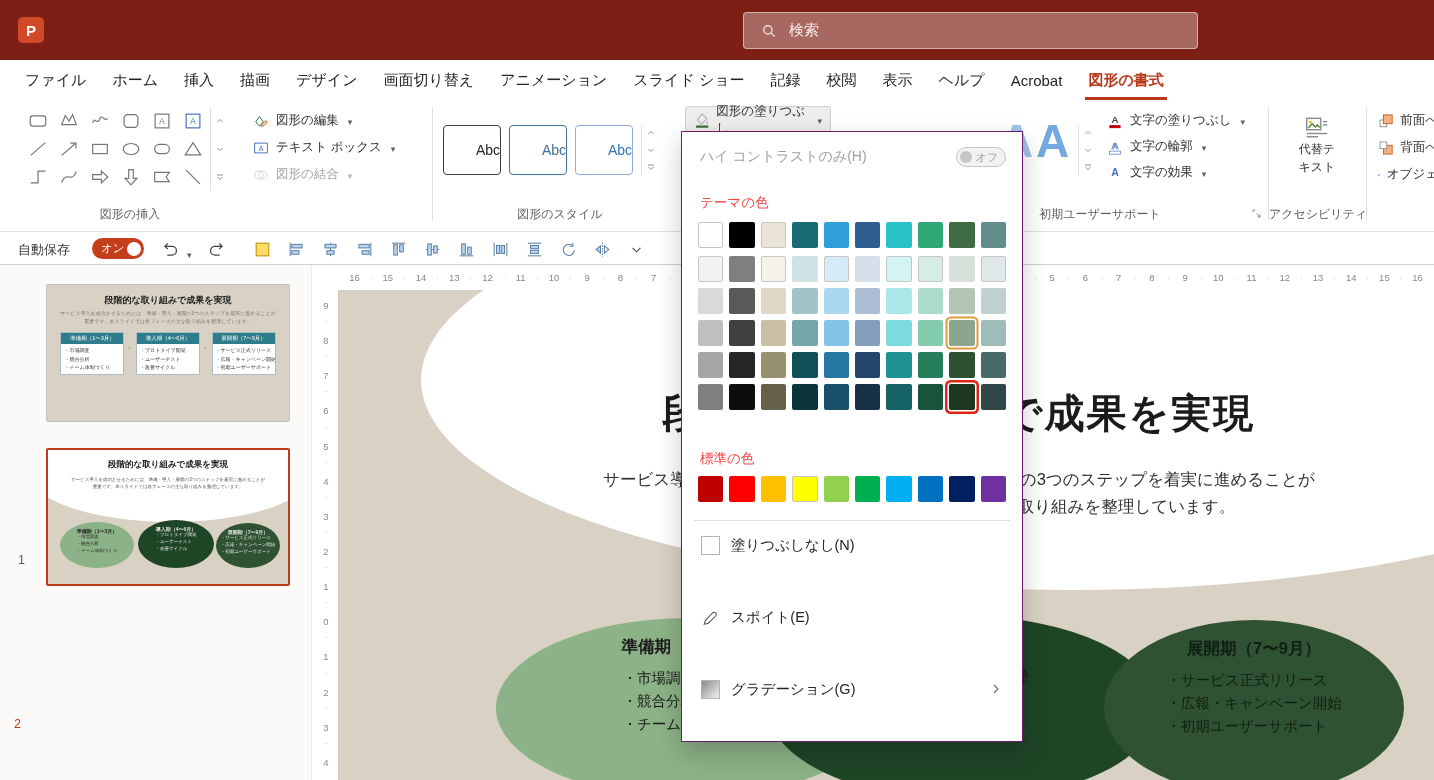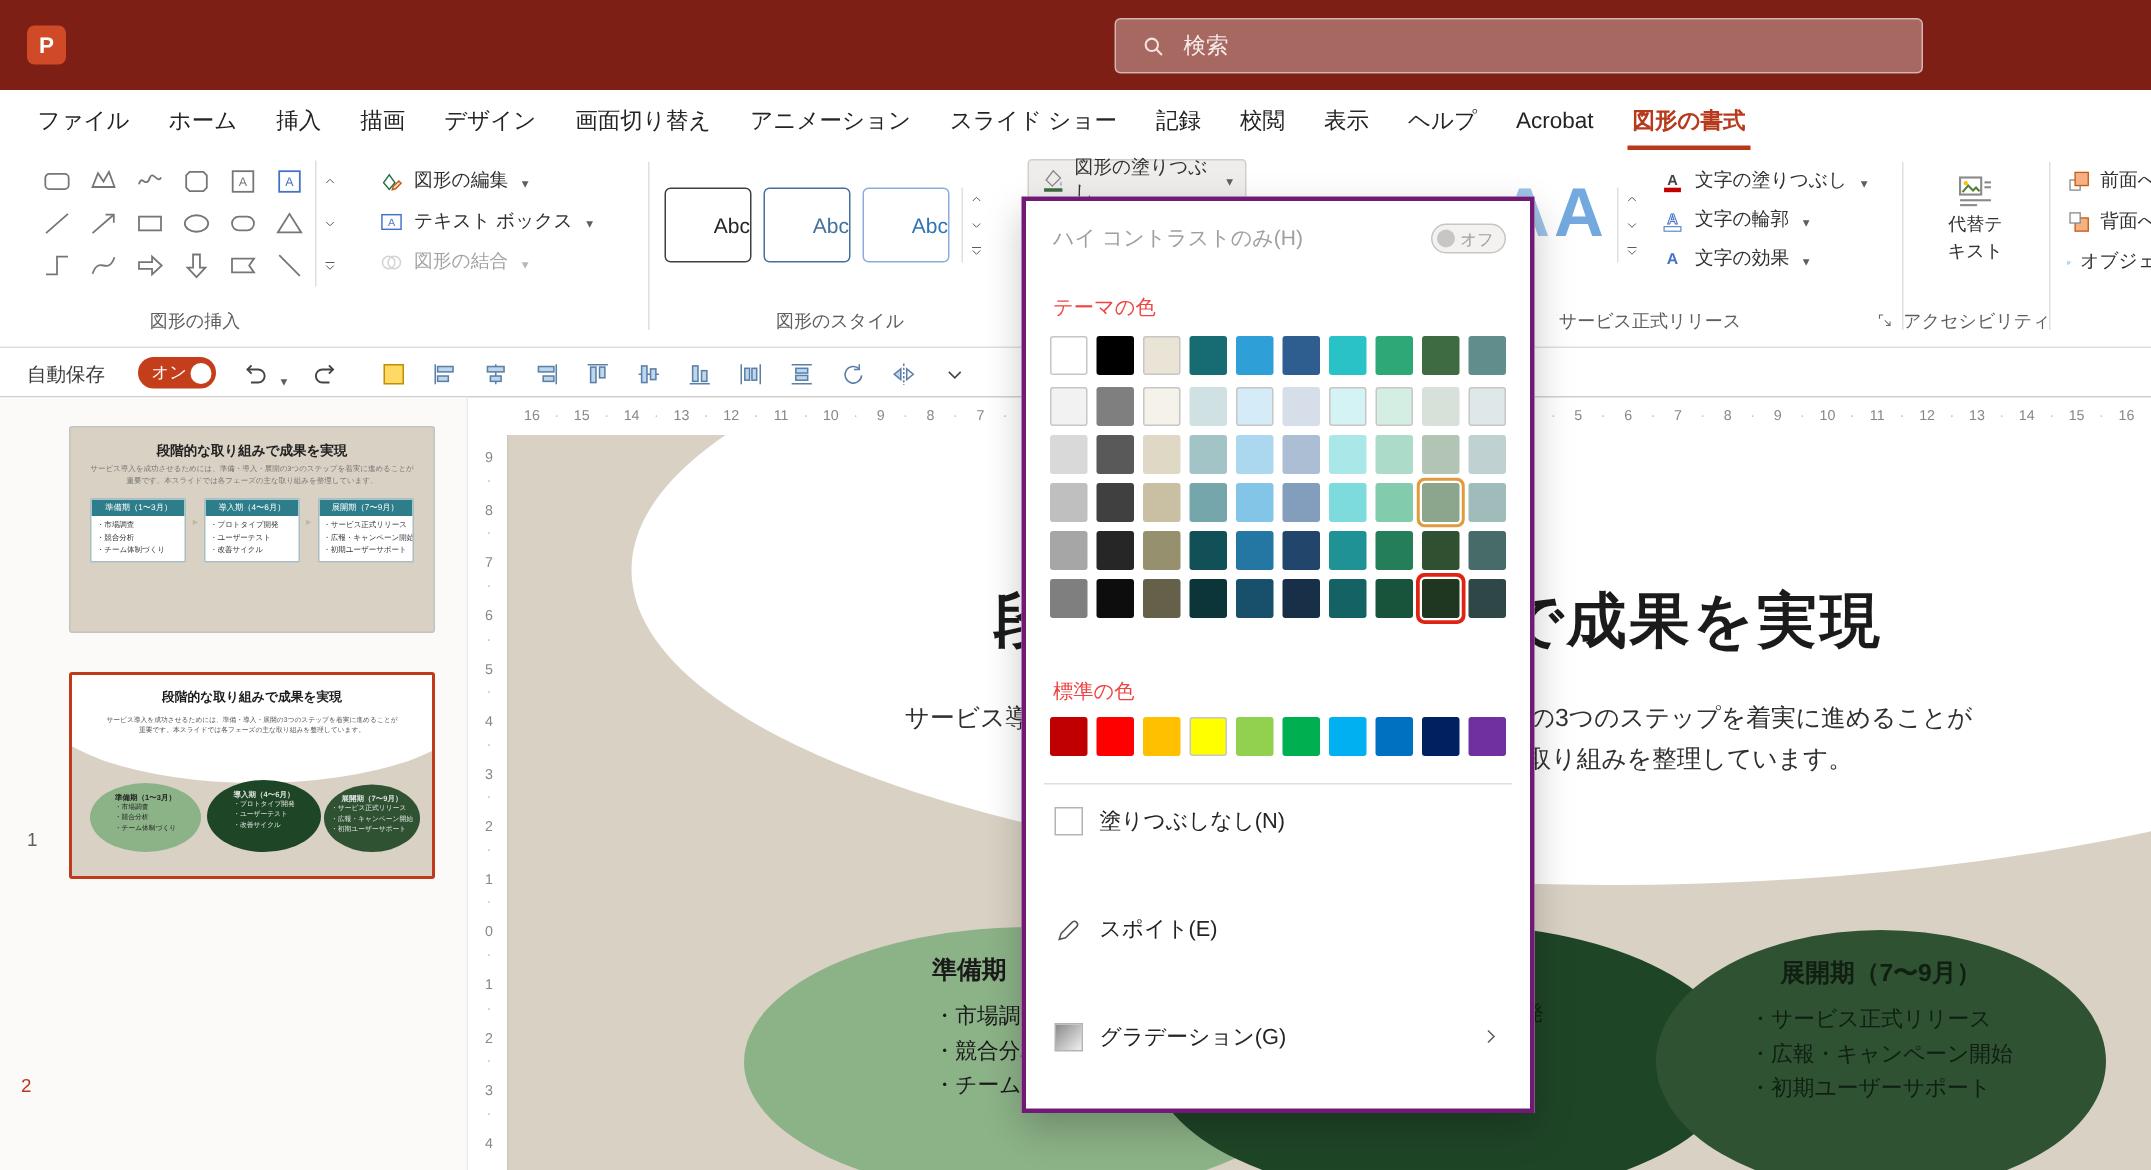--- a/index.html
+++ b/index.html
@@ -6,21 +6,21 @@
 html,body{width:1434px;height:780px;overflow:hidden}
 body{font-family:"Liberation Sans","DejaVu Sans",sans-serif;background:#fff}
 #app{position:relative;width:1434px;height:780px;overflow:hidden;background:#fff}
 [data-icon] svg,.gal-cell svg{display:block;width:100%;height:100%}.i18{width:18px;height:18px}.i26{width:26px;height:26px}
 .dd::after{content:"▾";font-size:9px;color:#605E5C;margin-left:3px}
 
 .titlebar{position:absolute;left:0;top:0;width:100%;height:60px;background:#7E1F15}
 .app-icon{position:absolute;left:18px;top:17px;width:26px;height:26px;background:#D04A27;border-radius:5px;color:#fff;font-weight:bold;font-size:15px;display:flex;align-items:center;justify-content:center}
 .file-info{position:absolute;left:62px;top:0;height:60px;display:flex;align-items:center;color:#fff;font-size:14.5px;gap:7px}
 .file-chev::after{content:"▾";color:#F2DEDA;font-size:10px}
-.search{position:absolute;left:743px;top:12px;width:539px;height:37px;background:rgba(255,255,255,.33);border:1px solid rgba(255,255,255,.5);border-radius:4px;display:flex;align-items:center;padding-left:16px;gap:11px;color:#F7ECEA;font-size:15px}
+.search{position:absolute;left:743px;top:12px;width:455px;height:37px;background:rgba(255,255,255,.33);border:1px solid rgba(255,255,255,.5);border-radius:4px;display:flex;align-items:center;padding-left:16px;gap:11px;color:#F7ECEA;font-size:15px}
 
 .tabbar{position:absolute;left:0;top:60px;width:100%;height:40px;background:#fff;display:flex;align-items:stretch;padding-left:12px}
 .tab{padding:0 13px;display:flex;align-items:center;font-size:15px;color:#252423;position:relative;white-space:nowrap}
 .tab.active{color:#B73A1C;font-weight:bold}
 .tab.active::after{content:"";position:absolute;left:10px;right:10px;bottom:0;height:3px;background:#B73A1C}
 
 .ribbon{position:absolute;left:0;top:100px;width:100%;height:132px;background:#fff;border-bottom:1px solid #E1DFDD}
 .vdiv{position:absolute;top:8px;height:112px;width:1px;background:#E1DFDD}
 .grp-label{position:absolute;top:106px;font-size:12px;color:#605E5C;text-align:center;white-space:nowrap;overflow:hidden}
 #shape-gallery{position:absolute;left:22px;top:7px;width:186px;display:grid;grid-template-columns:repeat(6,1fr);grid-auto-rows:28px}
@@ -78,21 +78,21 @@
 .vruler span:last-child::after{content:""}
 
 .canvas{position:absolute;left:338px;top:290px;width:1096px;height:490px;background:#D9D2C4;overflow:hidden;border-left:1px solid #CFC9BC}
 .big-ellipse{position:absolute;left:82px;top:-120px;width:1300px;height:420px;background:#fff;border-radius:50%}
 .slide-title{position:absolute;left:0;top:96px;width:1240px;text-align:center;font-size:40px;font-weight:bold;color:#1B1B1B;letter-spacing:2px}
 .slide-body{position:absolute;left:0;top:176px;width:1240px;text-align:center;font-size:16.5px;line-height:27px;color:#303030}
 .phase{position:absolute;border-radius:50%;display:flex;flex-direction:column;align-items:center;padding-top:18px}
 .ph-name{font-size:16.5px;font-weight:bold;margin-bottom:9px}
 .ph-items{font-size:14.5px;line-height:1.6;text-align:left}
 
-.fill-menu{position:absolute;left:681px;top:131px;width:342px;height:611px;background:#fff;border:3px solid #701a75;box-shadow:0 10px 24px rgba(0,0,0,.22);z-index:50}
+.fill-menu{position:absolute;left:681px;top:131px;width:342px;height:611px;background:#fff;border:1px solid #701a75;box-shadow:0 10px 24px rgba(0,0,0,.22);z-index:50}
 .hc-row{position:absolute;left:18px;right:16px;top:12px;height:26px;display:flex;align-items:center;justify-content:space-between;color:#A19F9D;font-size:14px}
 .hc-toggle{width:50px;height:20px;border:1px solid #C8C6C4;border-radius:10px;background:#F3F2F1;position:relative;color:#A19F9D;font-size:11px;display:flex;align-items:center;justify-content:flex-end;padding-right:7px}
 .hc-toggle::before{content:"";position:absolute;left:3px;top:3px;width:12px;height:12px;border-radius:50%;background:#C8C6C4}
 .sec-label{position:absolute;left:18px;font-size:13.5px;color:#ef4444}
 .cgrid{position:absolute;left:16px;right:16px;display:grid;grid-template-columns:repeat(10,1fr);gap:6px}
 #theme-main{top:90px;height:26px}
 #theme-vars{top:124px;grid-auto-rows:26px}
 #std-colors{top:344px;height:26px}
 .swatch{border-radius:2px;height:26px}
 .swatch.bordered{border:1px solid #C8C6C4}
@@ -373,21 +373,21 @@
     </div>
     <div class="stack-btn" style="left:1106px;top:60px">
       <span class="i18" data-icon="text-effects-icon">
           <svg viewBox="0 0 24 24" fill="none" stroke="#767676" stroke-width="1.3">
             <text x="12" y="16" font-size="14" font-weight="bold" fill="#4472C4" stroke="none" text-anchor="middle">A</text>
           </svg>
         </span>
       <span>文字の効果</span>
         <span class="dd"></span>
     </div>
-    <div class="grp-label" style="left:980px;width:240px">サービス正式リリース</div>
+    <div class="grp-label" style="left:980px;width:240px">初期ユーザーサポート</div>
     <div class="launcher" data-icon="launcher-icon">
         <svg viewBox="0 0 24 24" fill="none" stroke="#767676" stroke-width="1.3">
           <path d="M5.5 10 V5.5 H10" stroke="#666"></path>
           <path d="M12 12 l6.5 6.5 M18.5 13.5 v5 h-5" stroke="#666"></path>
         </svg>
       </div>
     <div class="vdiv" style="left:1268px"></div>
 
     <div class="alt-btn">
       <span class="i26" data-icon="alt-text-icon">

